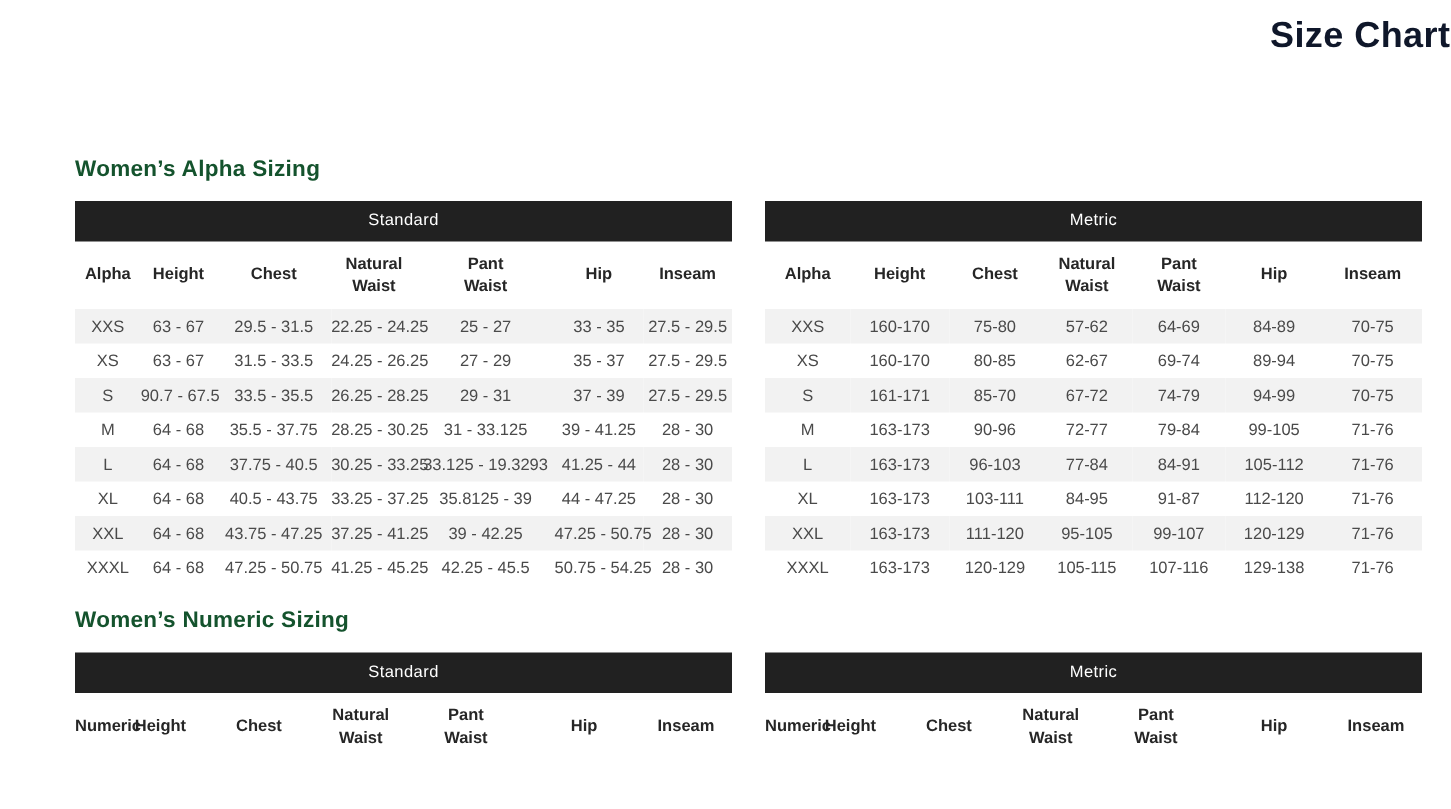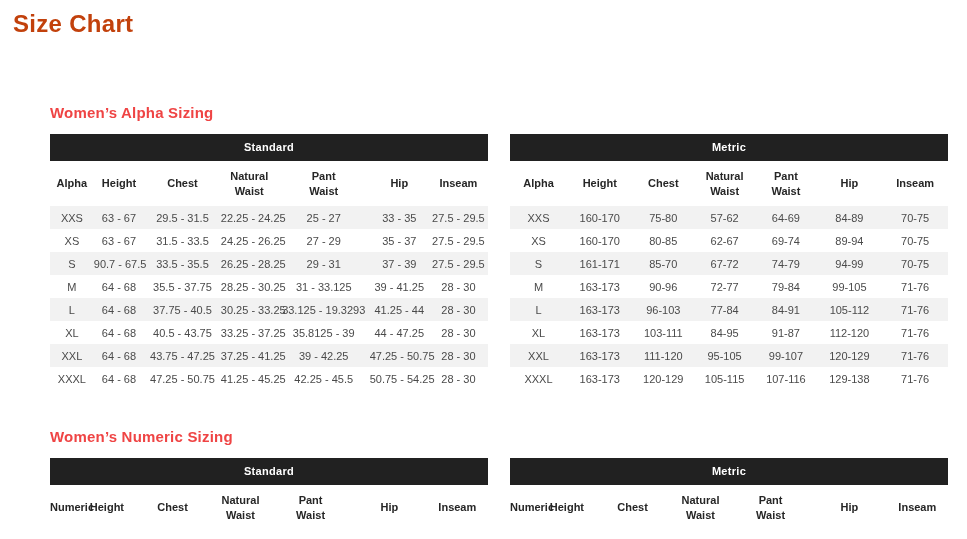--- a/index.html
+++ b/index.html
@@ -6,35 +6,35 @@
   html, body { margin: 0; padding: 0; }
   body {
     width: 967px; height: 539px; overflow: hidden;
     background: #ffffff;
     font-family: "Liberation Sans", sans-serif;
     -webkit-font-smoothing: antialiased;
   }
   .page { padding: 10px 0 0 13px; }
   .page-title {
     font-size: 24px; line-height: 28px; font-weight: 700;
-    color: #c2410c; margin: 0; letter-spacing: 0.3px;
+    color: #0f172a; margin: 0; letter-spacing: 0.3px; text-align: right;
   }
   .sizing-section { margin-left: 37px; width: 898px; }
   .sec-0 { margin-top: 66px; }
-  .sec-1 { margin-top: 38px; }
+  .sec-1 { margin-top: 15px; }
   .section-title {
-    font-size: 15px; font-weight: 700; color: #ef4444;
+    font-size: 15px; font-weight: 700; color: #14532d;
     margin: 0 0 13px 0; letter-spacing: 0.2px;
   }
   .tables-row { display: flex; gap: 22px; }
   .table-block { flex: 1 1 0; min-width: 0; }
   .unit-bar {
     height: 27px; line-height: 27px;
     background: #212121; color: #ffffff;
-    text-align: center; font-size: 11px; font-weight: 700;
+    text-align: center; font-size: 11px; font-weight: 400;
     letter-spacing: 0.3px;
   }
   table.size-grid { width: 100%; border-collapse: collapse; table-layout: fixed; }
   table.size-grid th {
     height: 45px; vertical-align: middle; text-align: center;
     font-size: 11px; font-weight: 700; color: #262626; padding: 0;
   }
   .hdr { display: inline-block; width: min-content; white-space: normal; line-height: 1.3; }
   table.size-grid td {
     height: 23px; text-align: center; vertical-align: middle;

